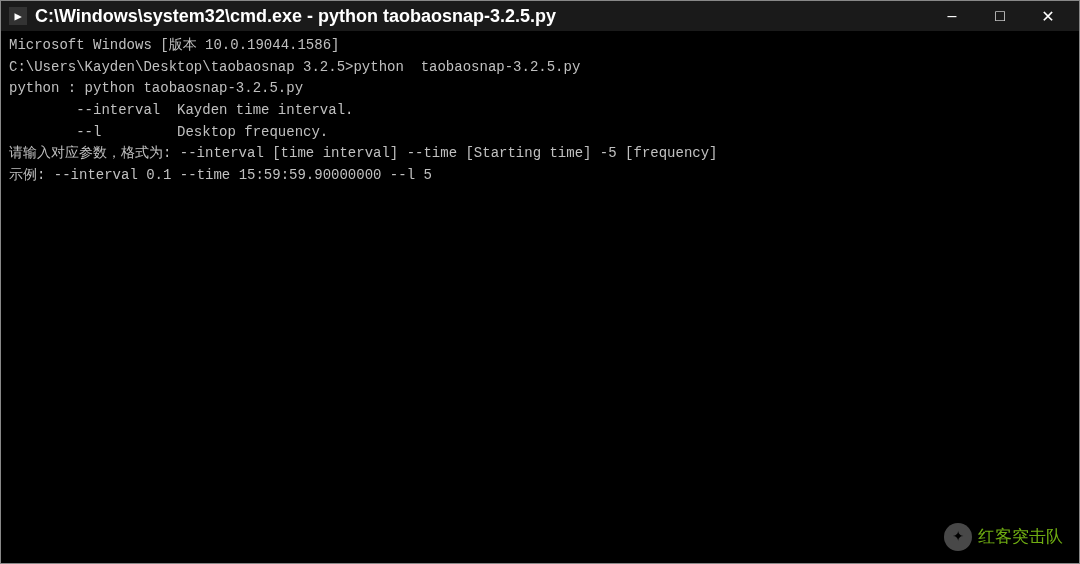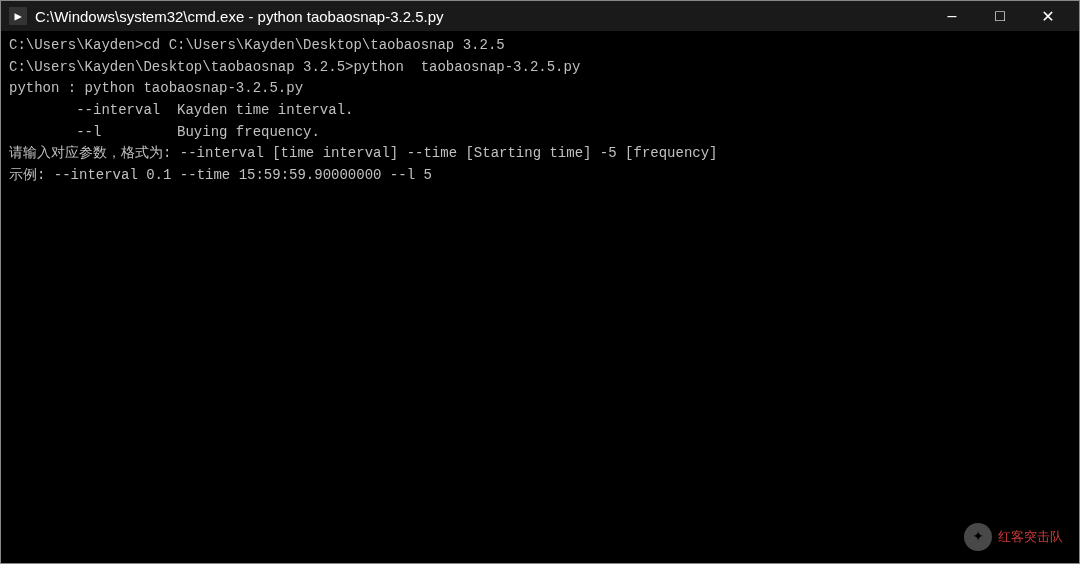--- a/index.html
+++ b/index.html
@@ -40,23 +40,23 @@
       display: flex;
       align-items: center;
       justify-content: center;
       font-size: 12px;
       color: #fff;
       flex-shrink: 0;
     }
 
     .title-bar-text {
       flex: 1;
-      font-size: 15px;
+      font-size: 18px;
       font-family: 'Segoe UI', Arial, sans-serif;
-      font-weight: normal;
+      font-weight: bold;
     }
 
     .title-bar-controls {
       display: flex;
       align-items: center;
       gap: 2px;
     }
 
     .tb-btn {
       width: 46px;
@@ -137,22 +137,22 @@
       border-radius: 50%;
       display: flex;
       align-items: center;
       justify-content: center;
       font-size: 14px;
       color: #000;
       flex-shrink: 0;
     }
 
     .watermark-text {
-      color: #ef4444;
-      font-size: 13px;
+      color: #84cc16;
+      font-size: 17px;
       font-weight: 500;
     }
   </style>
 </head>
 <body>
 
 <div class="window">
 
   <div class="title-bar">
     <div class="title-bar-icon">
@@ -162,28 +162,28 @@
     <div class="title-bar-controls">
       <button class="tb-btn minimize">–</button>
       <button class="tb-btn maximize">□</button>
       <button class="tb-btn close">✕</button>
     </div>
   </div>
 
   <div class="console-body">
 
     <div>
+        <span class="line">Microsoft Windows [版本 10.0.19044.1586]</span>
         <span class="line"></span>
-        <span class="line">C:\Users\Kayden&gt;cd C:\Users\Kayden\Desktop\taobaosnap 3.2.5</span>
         <span class="line"></span>
         <span class="line">C:\Users\Kayden\Desktop\taobaosnap 3.2.5&gt;python  taobaosnap-3.2.5.py</span>
         <span class="line"></span>
         <span class="line">python : python taobaosnap-3.2.5.py</span>
         <span class="line">        --interval  Kayden time interval.</span>
-        <span class="line">        --l         Buying frequency.</span>
+        <span class="line">        --l         Desktop frequency.</span>
         <span class="line"></span>
         <span class="line">请输入对应参数，格式为: --interval [time interval] --time [Starting time] -5 [frequency]</span>
         <span class="line">示例: --interval 0.1 --time 15:59:59.90000000 --l 5</span>
         <span class="line"></span>
       </div>
       <div class="watermark">
       <div class="watermark-icon">✦</div>
       <span class="watermark-text">红客突击队</span>
     </div>
   </div>

